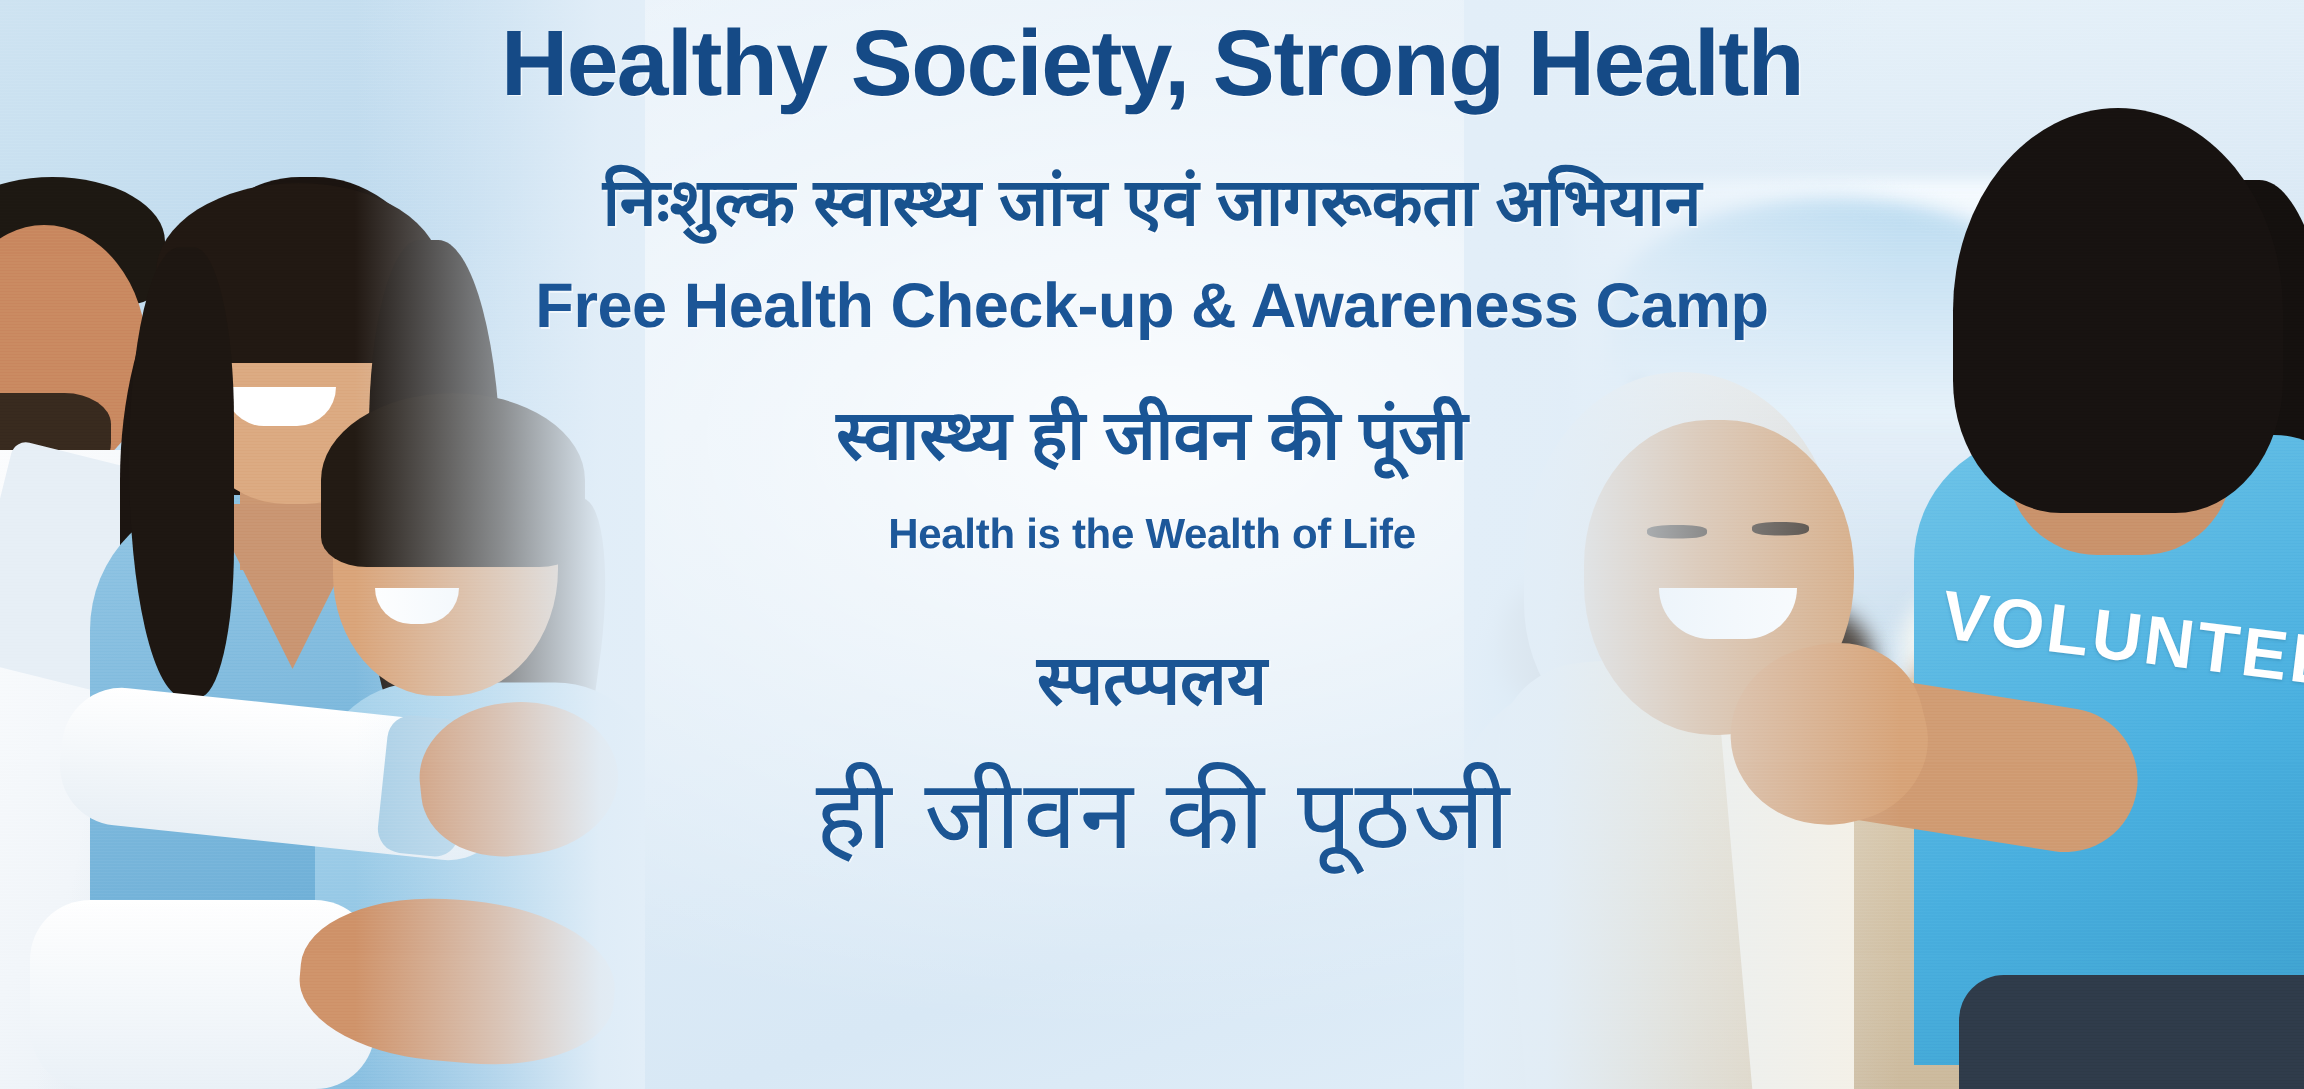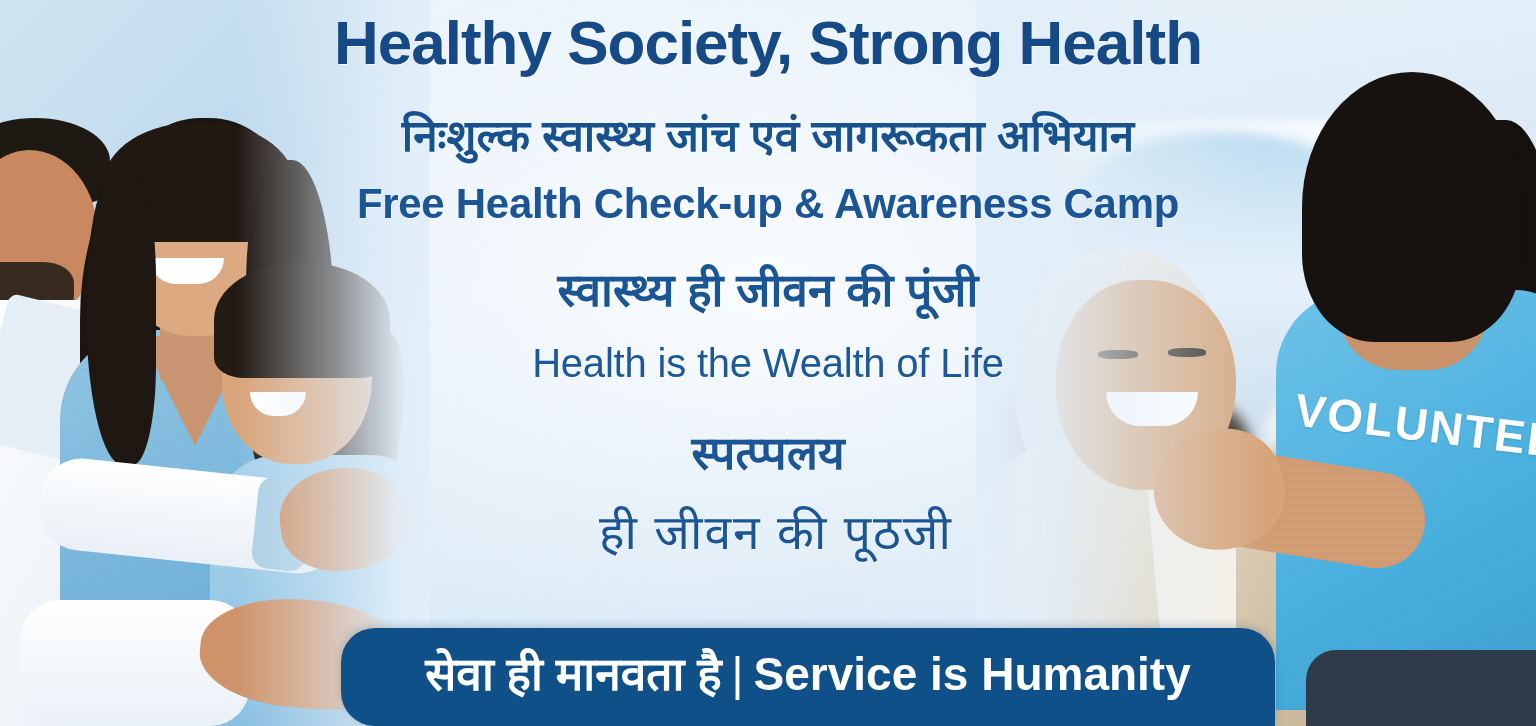--- a/index.html
+++ b/index.html
@@ -238,41 +238,41 @@
     font-size: 46px;
     font-weight: 700;
     color: #1a5595;
     line-height: 1.25;
     text-shadow: 1px 1px 0 rgba(255,255,255,0.6);
   }
 
   .en-tag {
     position: absolute;
     top: 338px; left: 0; right: 0;
-    font-size: 40px;
-    font-weight: 400;
+    font-size: 28px;
+    font-weight: 700;
     color: #1d589a;
     letter-spacing: -0.2px;
     line-height: 1.25;
     text-shadow: 1px 1px 0 rgba(255,255,255,0.6);
   }
 
   .hi-alt1 {
     position: absolute;
     top: 424px; left: 0; right: 0;
     font-size: 46px;
     font-weight: 700;
     color: #1b5594;
     line-height: 1.3;
     text-shadow: 1px 1px 0 rgba(255,255,255,0.55);
   }
   .hi-alt2 {
     position: absolute;
     top: 502px; left: 0; right: 0;
-    font-size: 48px;
+    font-size: 64px;
     font-weight: 400;
     color: #1b5594;
     line-height: 1.3;
     letter-spacing: 2px;
     text-shadow: 1px 1px 0 rgba(255,255,255,0.55);
     padding-left: 16px;
   }
 
   
   .ribbon {
@@ -406,19 +406,14 @@
     <div class="hi-tag">स्वास्थ्य ही जीवन की पूंजी</div>
 
     <div class="en-tag">Health is the Wealth of Life</div>
 
     <div class="hi-alt1">स्पत्प्पलय</div>
 
     <div class="hi-alt2">ही जीवन की पूठजी</div>
 
   </div>
 
-  <div class="ribbon">
-    <div class="ribbon-text">
-      <span>सेवा ही मानवता है</span><span class="sep">|</span><span>Service is Humanity</span>
-    </div>
-  </div>
 
 </div>
 
 </body></html>

